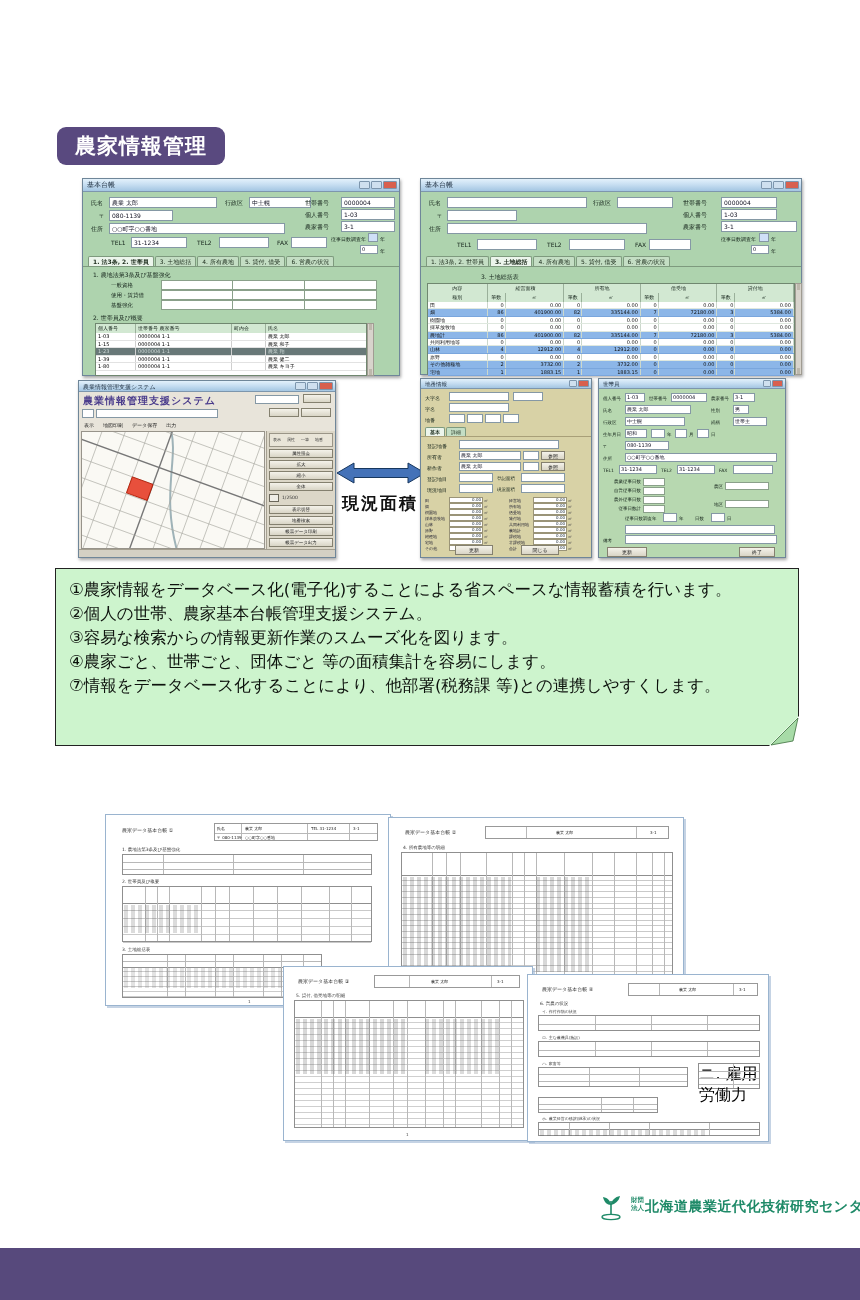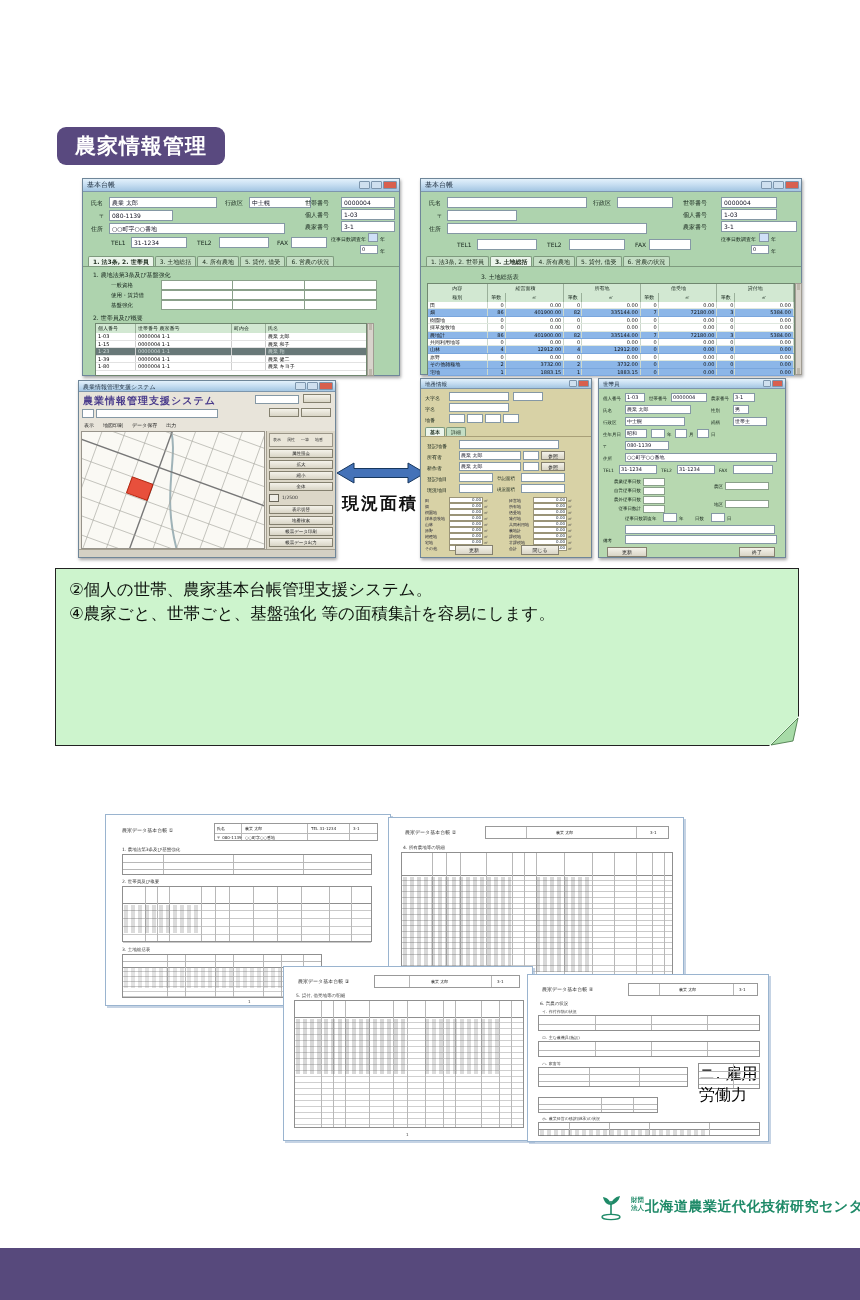--- a/index.html
+++ b/index.html
@@ -797,28 +797,31 @@
       <span class="lb s45" style="left:4px;top:148px;">備考</span>
       <span class="fd h9" style="left:26px;top:146px;width:152px;"></span>
 
       <span class="btnx" style="left:8px;top:158px;width:40px;">更新</span>
       <span class="btnx" style="left:140px;top:158px;width:36px;">終了</span>
     </div>
   </div>
 
   <div class="infobox">
     <div>
+      <div class="infoline">①農家情報をデータベース化(電子化)することによる省スペースな情報蓄積を行います。</div>
 
       <div class="infoline">②個人の世帯、農家基本台帳管理支援システム。</div>
 
-
-      <div class="infoline">④農家ごと、世帯ごと、基盤強化 等の面積集計を容易にします。</div>
-
-
-
+      <div class="infoline">③容易な検索からの情報更新作業のスムーズ化を図ります。</div>
+
+      <div class="infoline">④農家ごと、世帯ごと、団体ごと 等の面積集計を容易にします。</div>
+
+
+
+      <div class="infoline">⑦情報をデータベース化することにより、他部署(税務課 等)との連携しやすくします。</div>
     </div>
     <svg class="fold" width="30" height="30">
       <polygon points="30,0 30,30 0,30" fill="#ffffff"></polygon>
       <polygon points="2,29 29,2 24,25" fill="#a7dba7" stroke="#3c6e3c" stroke-width="0.8"></polygon>
     </svg>
   </div>
 
 
   <div class="doc" style="left:105px;top:814px;width:286px;height:192px;z-index:1;">
     <span class="rtitle" style="left:16px;top:12px;">農家データ基本台帳 ①</span>

